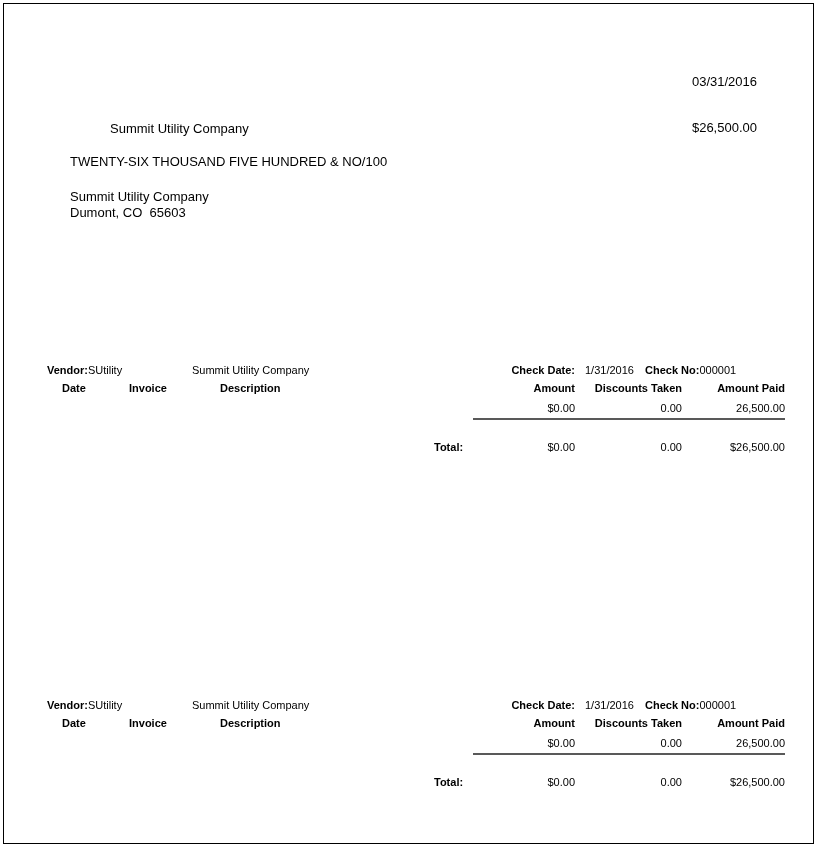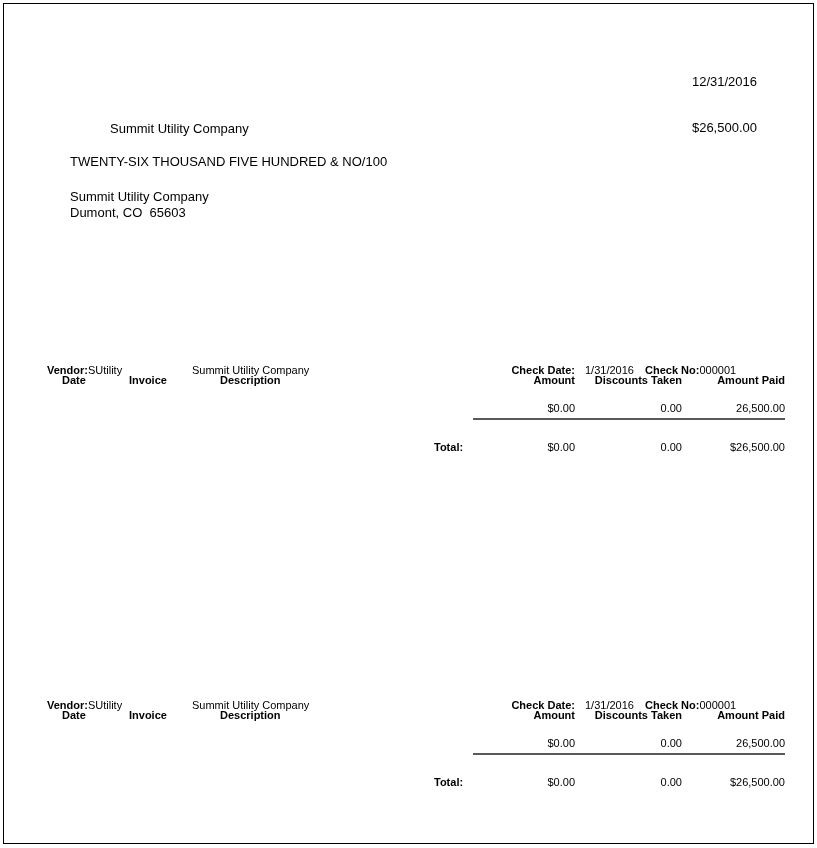--- a/index.html
+++ b/index.html
@@ -36,21 +36,21 @@
   .chk-addr2  { top: 206px; left: 70px; }
   
   .stub {
     position: absolute;
     left: 0; right: 0;
     height: 82px;
   }
   .stub .t { font-size: 11px; }
   .b { font-weight: bold; }
   .row1 { top: 0; }
-  .row2 { top: 10px; padding-left: 12px; }
+  .row2 { top: 18px; padding-left: 12px; }
   .row3 { top: 38px; }
   .row4 { top: 77px; }
   .vendor        { left: 47px; }
   .vendor-name   { left: 192px; }
   .col-date      { left: 50px; }
   .col-invoice   { left: 117px; }
   .col-desc      { left: 208px; }
   .cd-label      { right: 242px; text-align: right; }
   .cd-value      { left: 585px; }
   .cn            { left: 645px; }
@@ -66,21 +66,21 @@
     height: 0;
     border-top: 2px solid #595959;
   }
 </style>
 </head>
 <body>
 
 <div class="frame"></div>
 
 <div class="check-section">
-  <span class="t chk-date">12/31/2016</span>
+  <span class="t chk-date">03/31/2016</span>
   <span class="t chk-payee">Summit Utility Company</span>
   <span class="t chk-amount">$26,500.00</span>
   <span class="t chk-words">TWENTY-SIX THOUSAND FIVE HUNDRED &amp; NO/100</span>
   <span class="t chk-addr1">Summit Utility Company</span>
   <span class="t chk-addr2">Dumont, CO  65603</span>
 </div>
 
 <div class="stub" style="top:364px">
   <span class="t row1 vendor"><span class="b">Vendor:</span><span>SUtility</span></span>
   <span class="t row1 vendor-name">Summit Utility Company</span>

